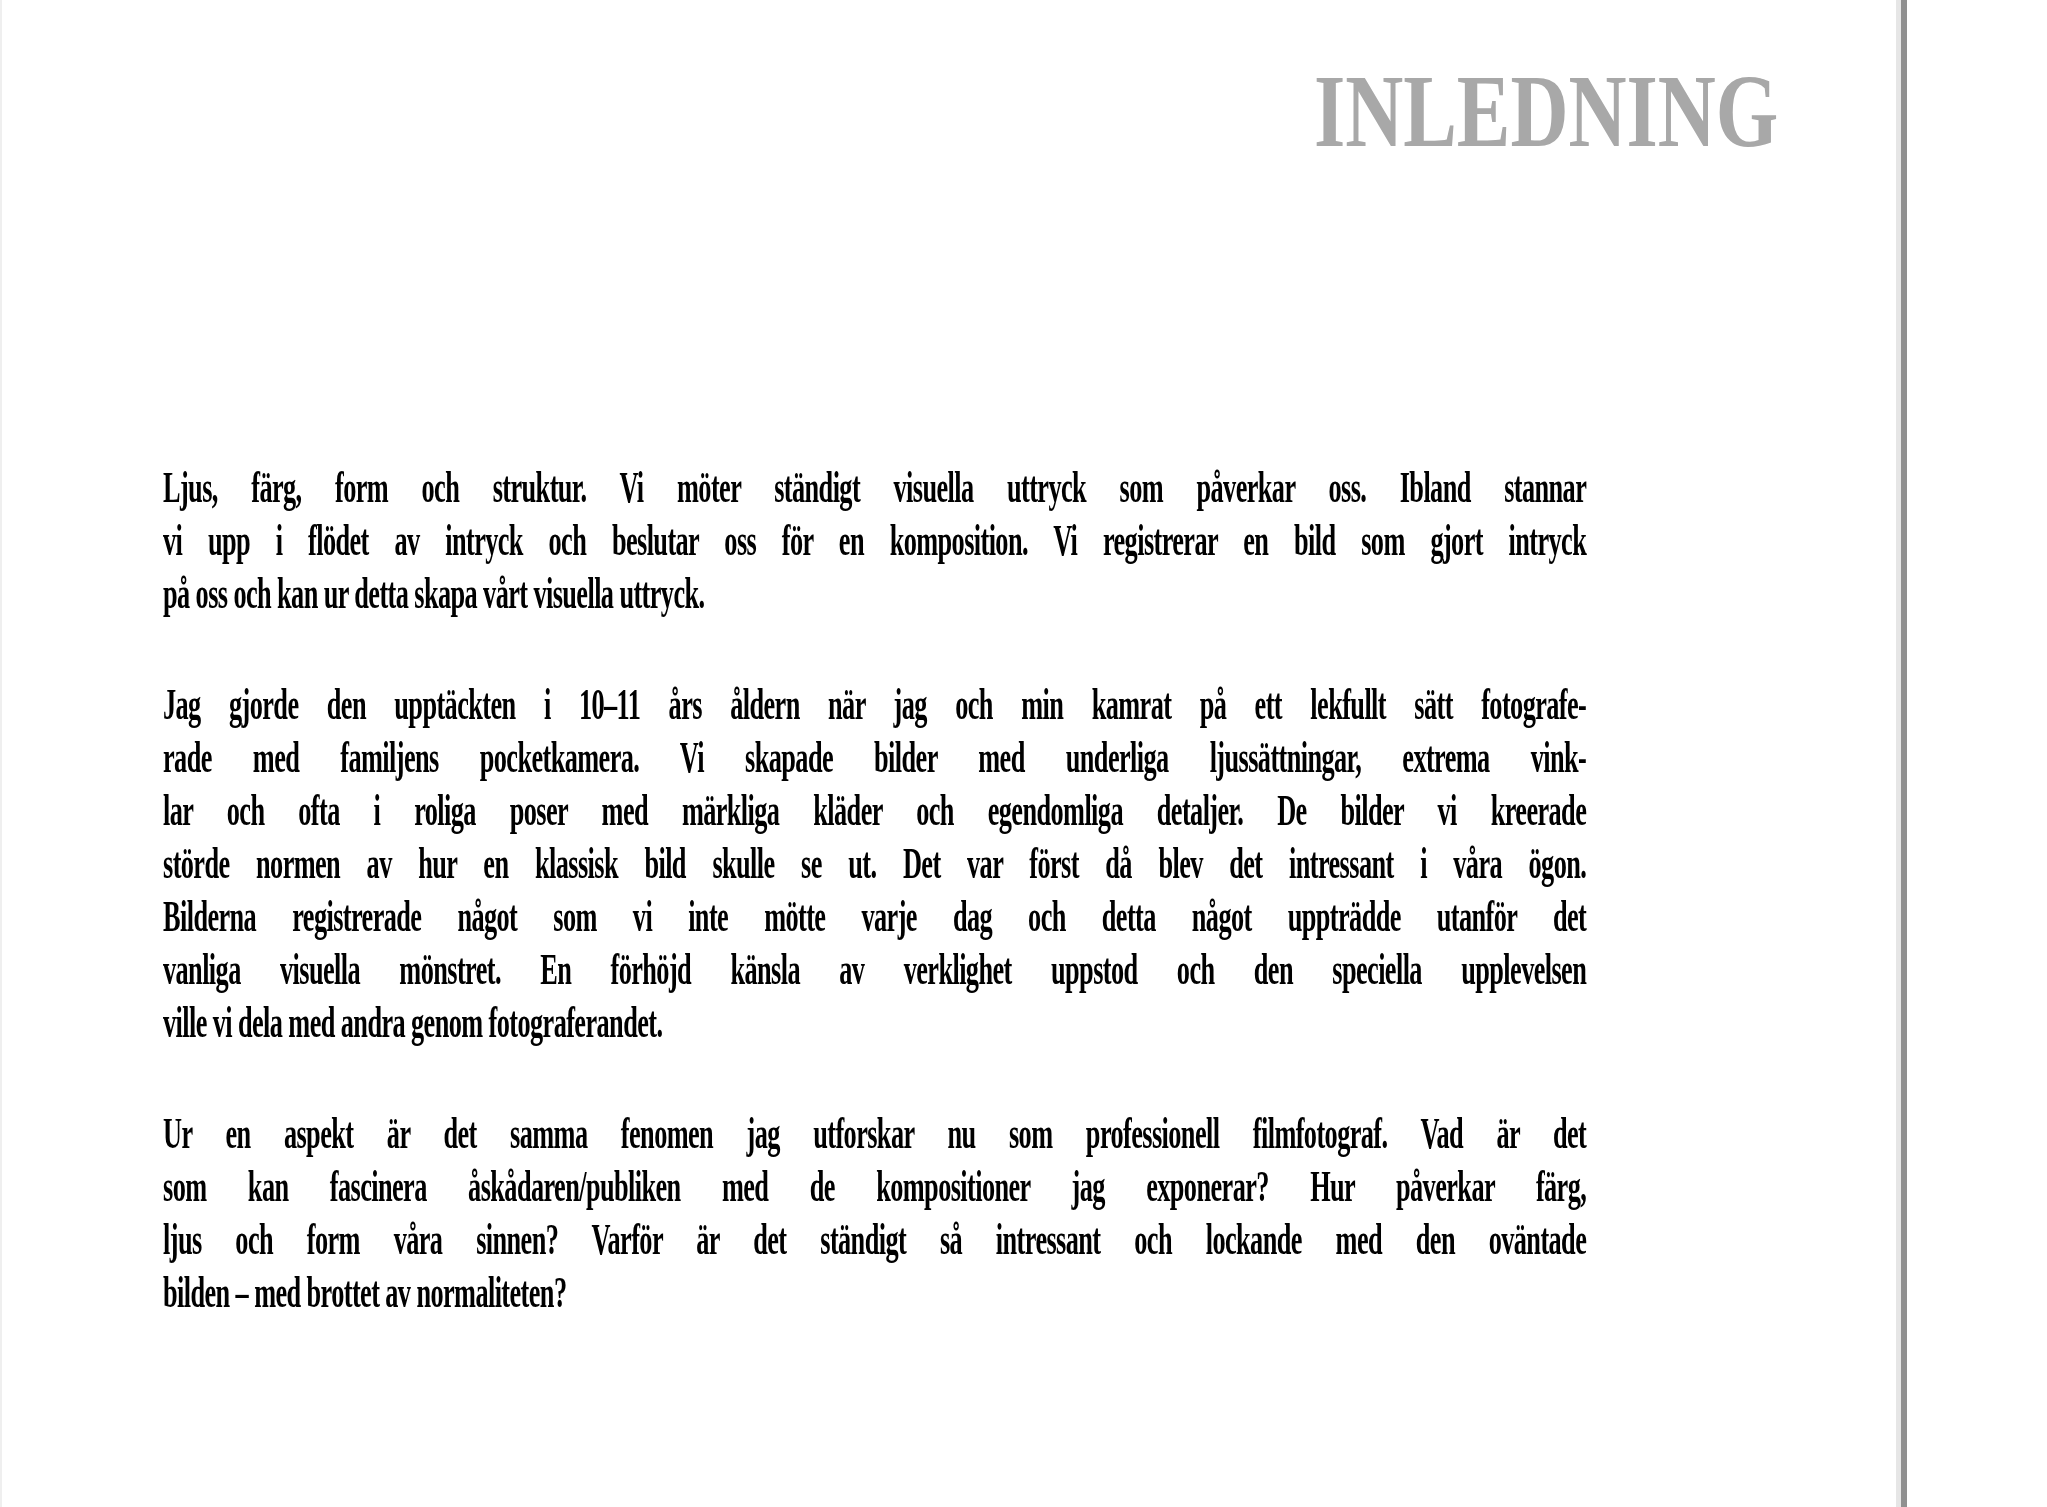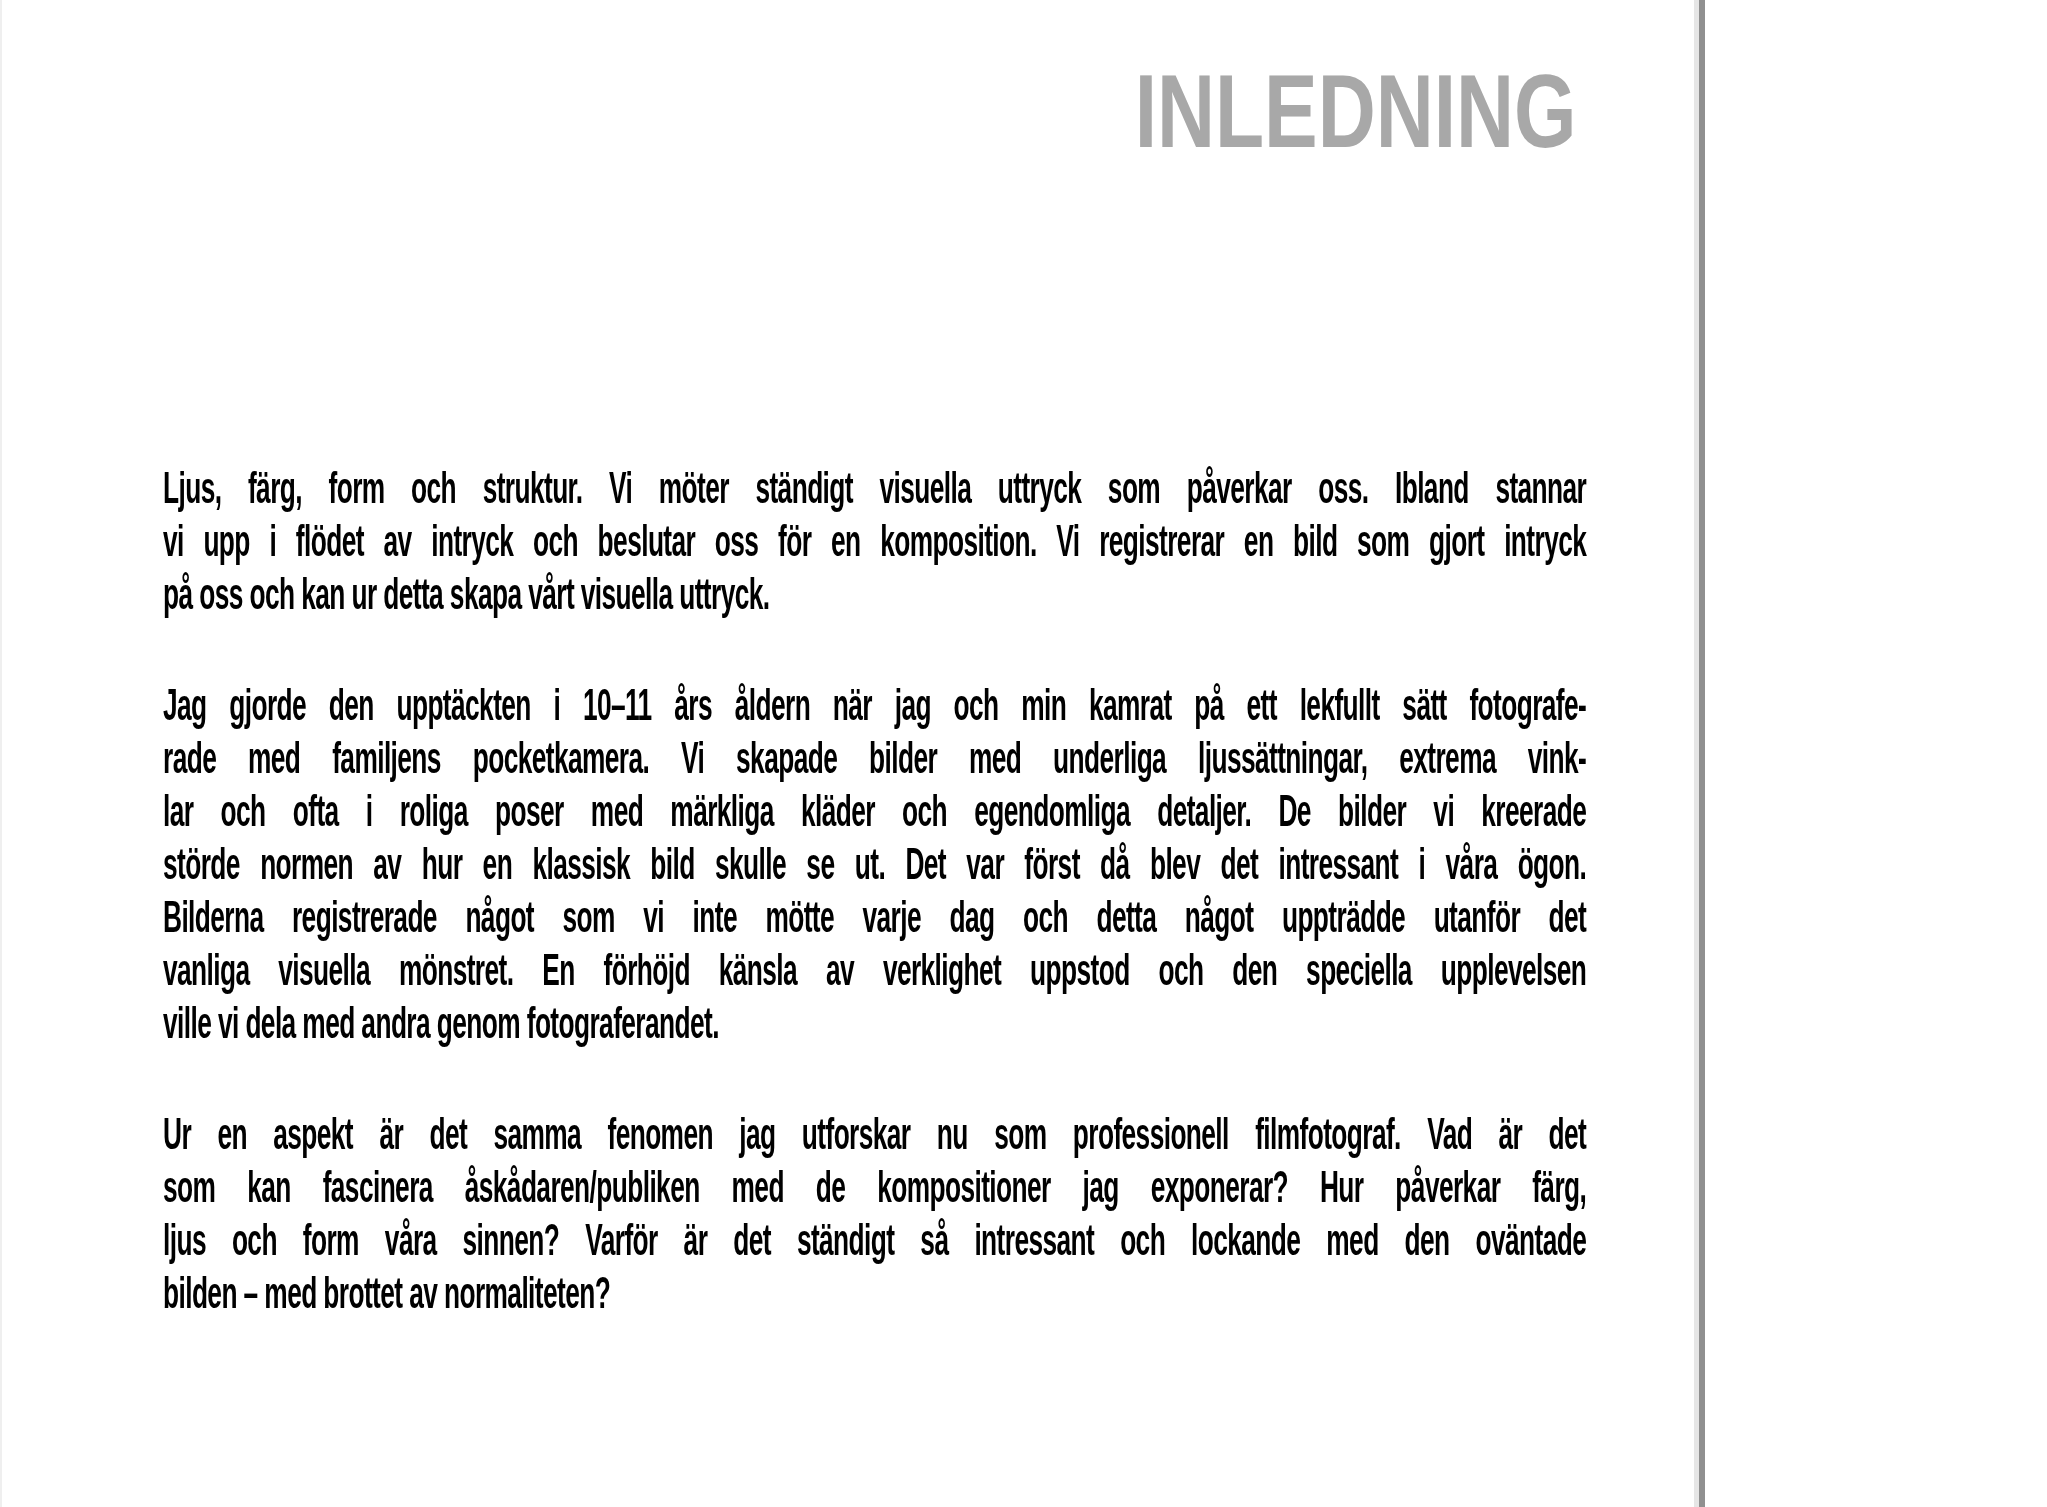--- a/index.html
+++ b/index.html
@@ -2,25 +2,25 @@
 <html><head>
 <meta charset="utf-8">
 <style>
   html, body {
     margin: 0;
     padding: 0;
     background: #ffffff;
   }
   .page {
     position: relative;
-    width: 1705px;
+    width: 1907px;
     height: 1507px;
     background: #ffffff;
     overflow: hidden;
-    font-family: Liberation Sans, sans-serif;
+    font-family: Liberation Serif, serif;
   }
   
   .edge-left {
     position: absolute;
     left: 0; top: 0;
     width: 2px; height: 1507px;
     background: #efefef;
   }
   
   .edge-light {

